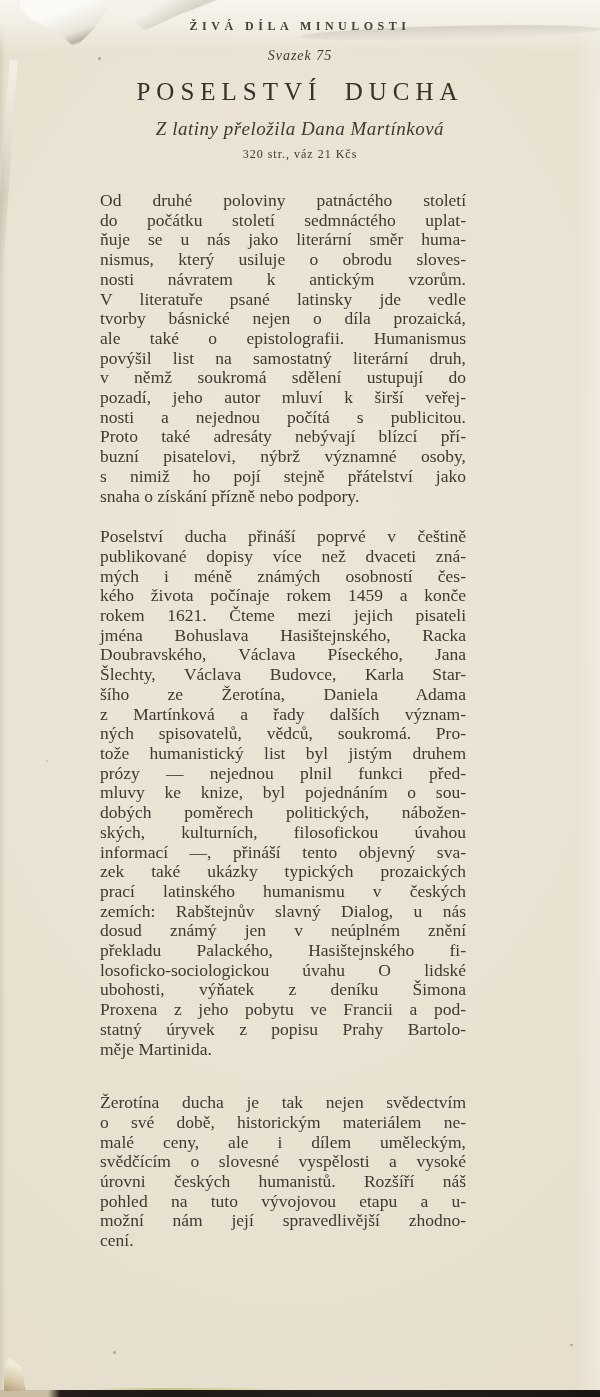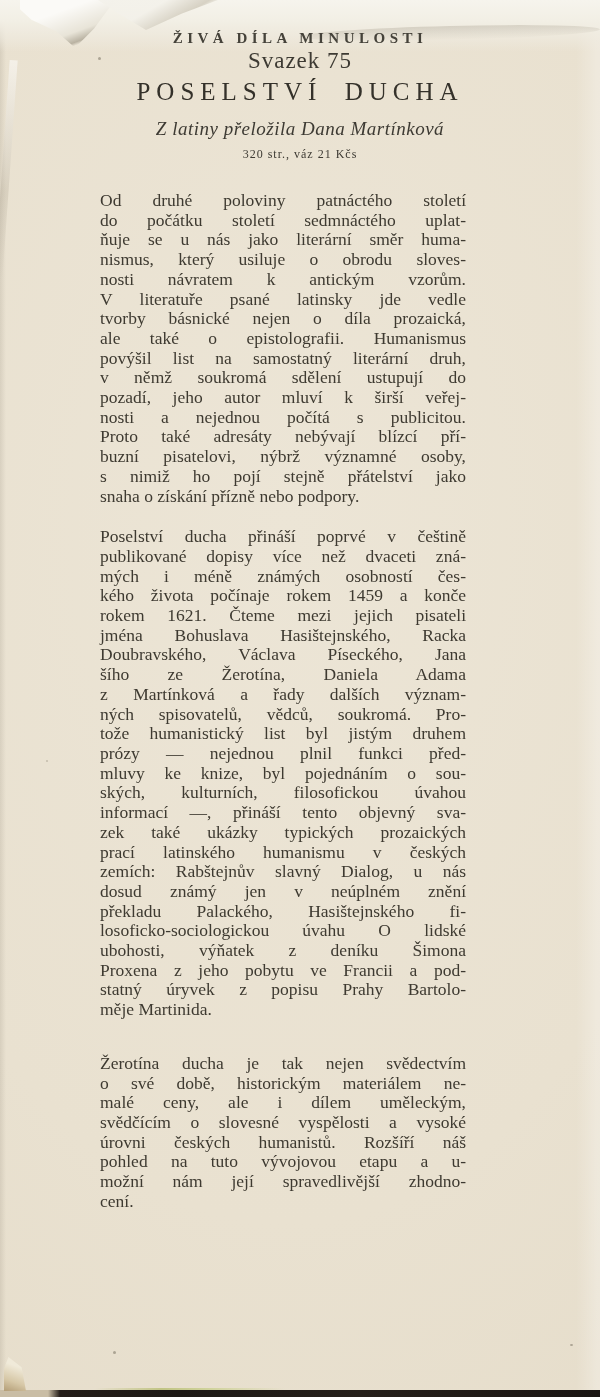--- a/index.html
+++ b/index.html
@@ -61,27 +61,27 @@
     opacity:.8;
   }
   .speck{position:absolute;border-radius:50%;background:#7a7263;opacity:.55;pointer-events:none;}
   .s1{width:3px;height:3px;top:57px;left:98px;}
   .s2{width:3px;height:3px;top:1351px;left:113px;}
   .s3{width:3px;height:2px;top:1344px;left:570px;}
   .s4{width:2px;height:2px;top:760px;left:46px;opacity:.35;}
 
   .head{position:absolute;top:0;left:0;width:600px;text-align:center;}
   .series{
-    position:absolute;top:30px;width:100%;
-    font-size:15px;font-weight:bold;letter-spacing:4.5px;
+    position:absolute;top:19px;width:100%;
+    font-size:12px;font-weight:bold;letter-spacing:4.5px;
     color:#45423a;
   }
   .volume{
     position:absolute;top:48px;width:100%;
-    font-size:23px;letter-spacing:1px;color:#3d3a33;
+    font-style:italic;font-size:14px;letter-spacing:1px;color:#3d3a33;
   }
   .title{
     position:absolute;top:78px;width:100%;margin:0;
     font-size:25px;font-weight:normal;letter-spacing:6px;word-spacing:10px;
     color:#34312a;
   }
   .translator{
     position:absolute;top:118px;width:100%;
     font-style:italic;font-size:19px;letter-spacing:.5px;color:#3d3a33;
   }
@@ -142,26 +142,28 @@
         <div class="line last">snaha o získání přízně nebo podpory.</div>
       </div>
       <div class="paragraph">
         <div class="line">Poselství ducha přináší poprvé v češtině</div>
         <div class="line">publikované dopisy více než dvaceti zná-</div>
         <div class="line">mých i méně známých osobností čes-</div>
         <div class="line">kého života počínaje rokem 1459 a konče</div>
         <div class="line">rokem 1621. Čteme mezi jejich pisateli</div>
         <div class="line">jména Bohuslava Hasištejnského, Racka</div>
         <div class="line">Doubravského, Václava Píseckého, Jana</div>
+        <div class="line">Šlechty, Václava Budovce, Karla Star-</div>
         <div class="line">šího ze Žerotína, Daniela Adama</div>
         <div class="line">z Martínková a řady dalších význam-</div>
         <div class="line">ných spisovatelů, vědců, soukromá. Pro-</div>
         <div class="line">tože humanistický list byl jistým druhem</div>
         <div class="line">prózy — nejednou plnil funkci před-</div>
         <div class="line">mluvy ke knize, byl pojednáním o sou-</div>
+        <div class="line">dobých poměrech politických, nábožen-</div>
         <div class="line">ských, kulturních, filosofickou úvahou</div>
         <div class="line">informací —, přináší tento objevný sva-</div>
         <div class="line">zek také ukázky typických prozaických</div>
         <div class="line">prací latinského humanismu v českých</div>
         <div class="line">zemích: Rabštejnův slavný Dialog, u nás</div>
         <div class="line">dosud známý jen v neúplném znění</div>
         <div class="line">překladu Palackého, Hasištejnského fi-</div>
         <div class="line">losoficko-sociologickou úvahu O lidské</div>
         <div class="line">ubohosti, výňatek z deníku Šimona</div>
         <div class="line">Proxena z jeho pobytu ve Francii a pod-</div>

